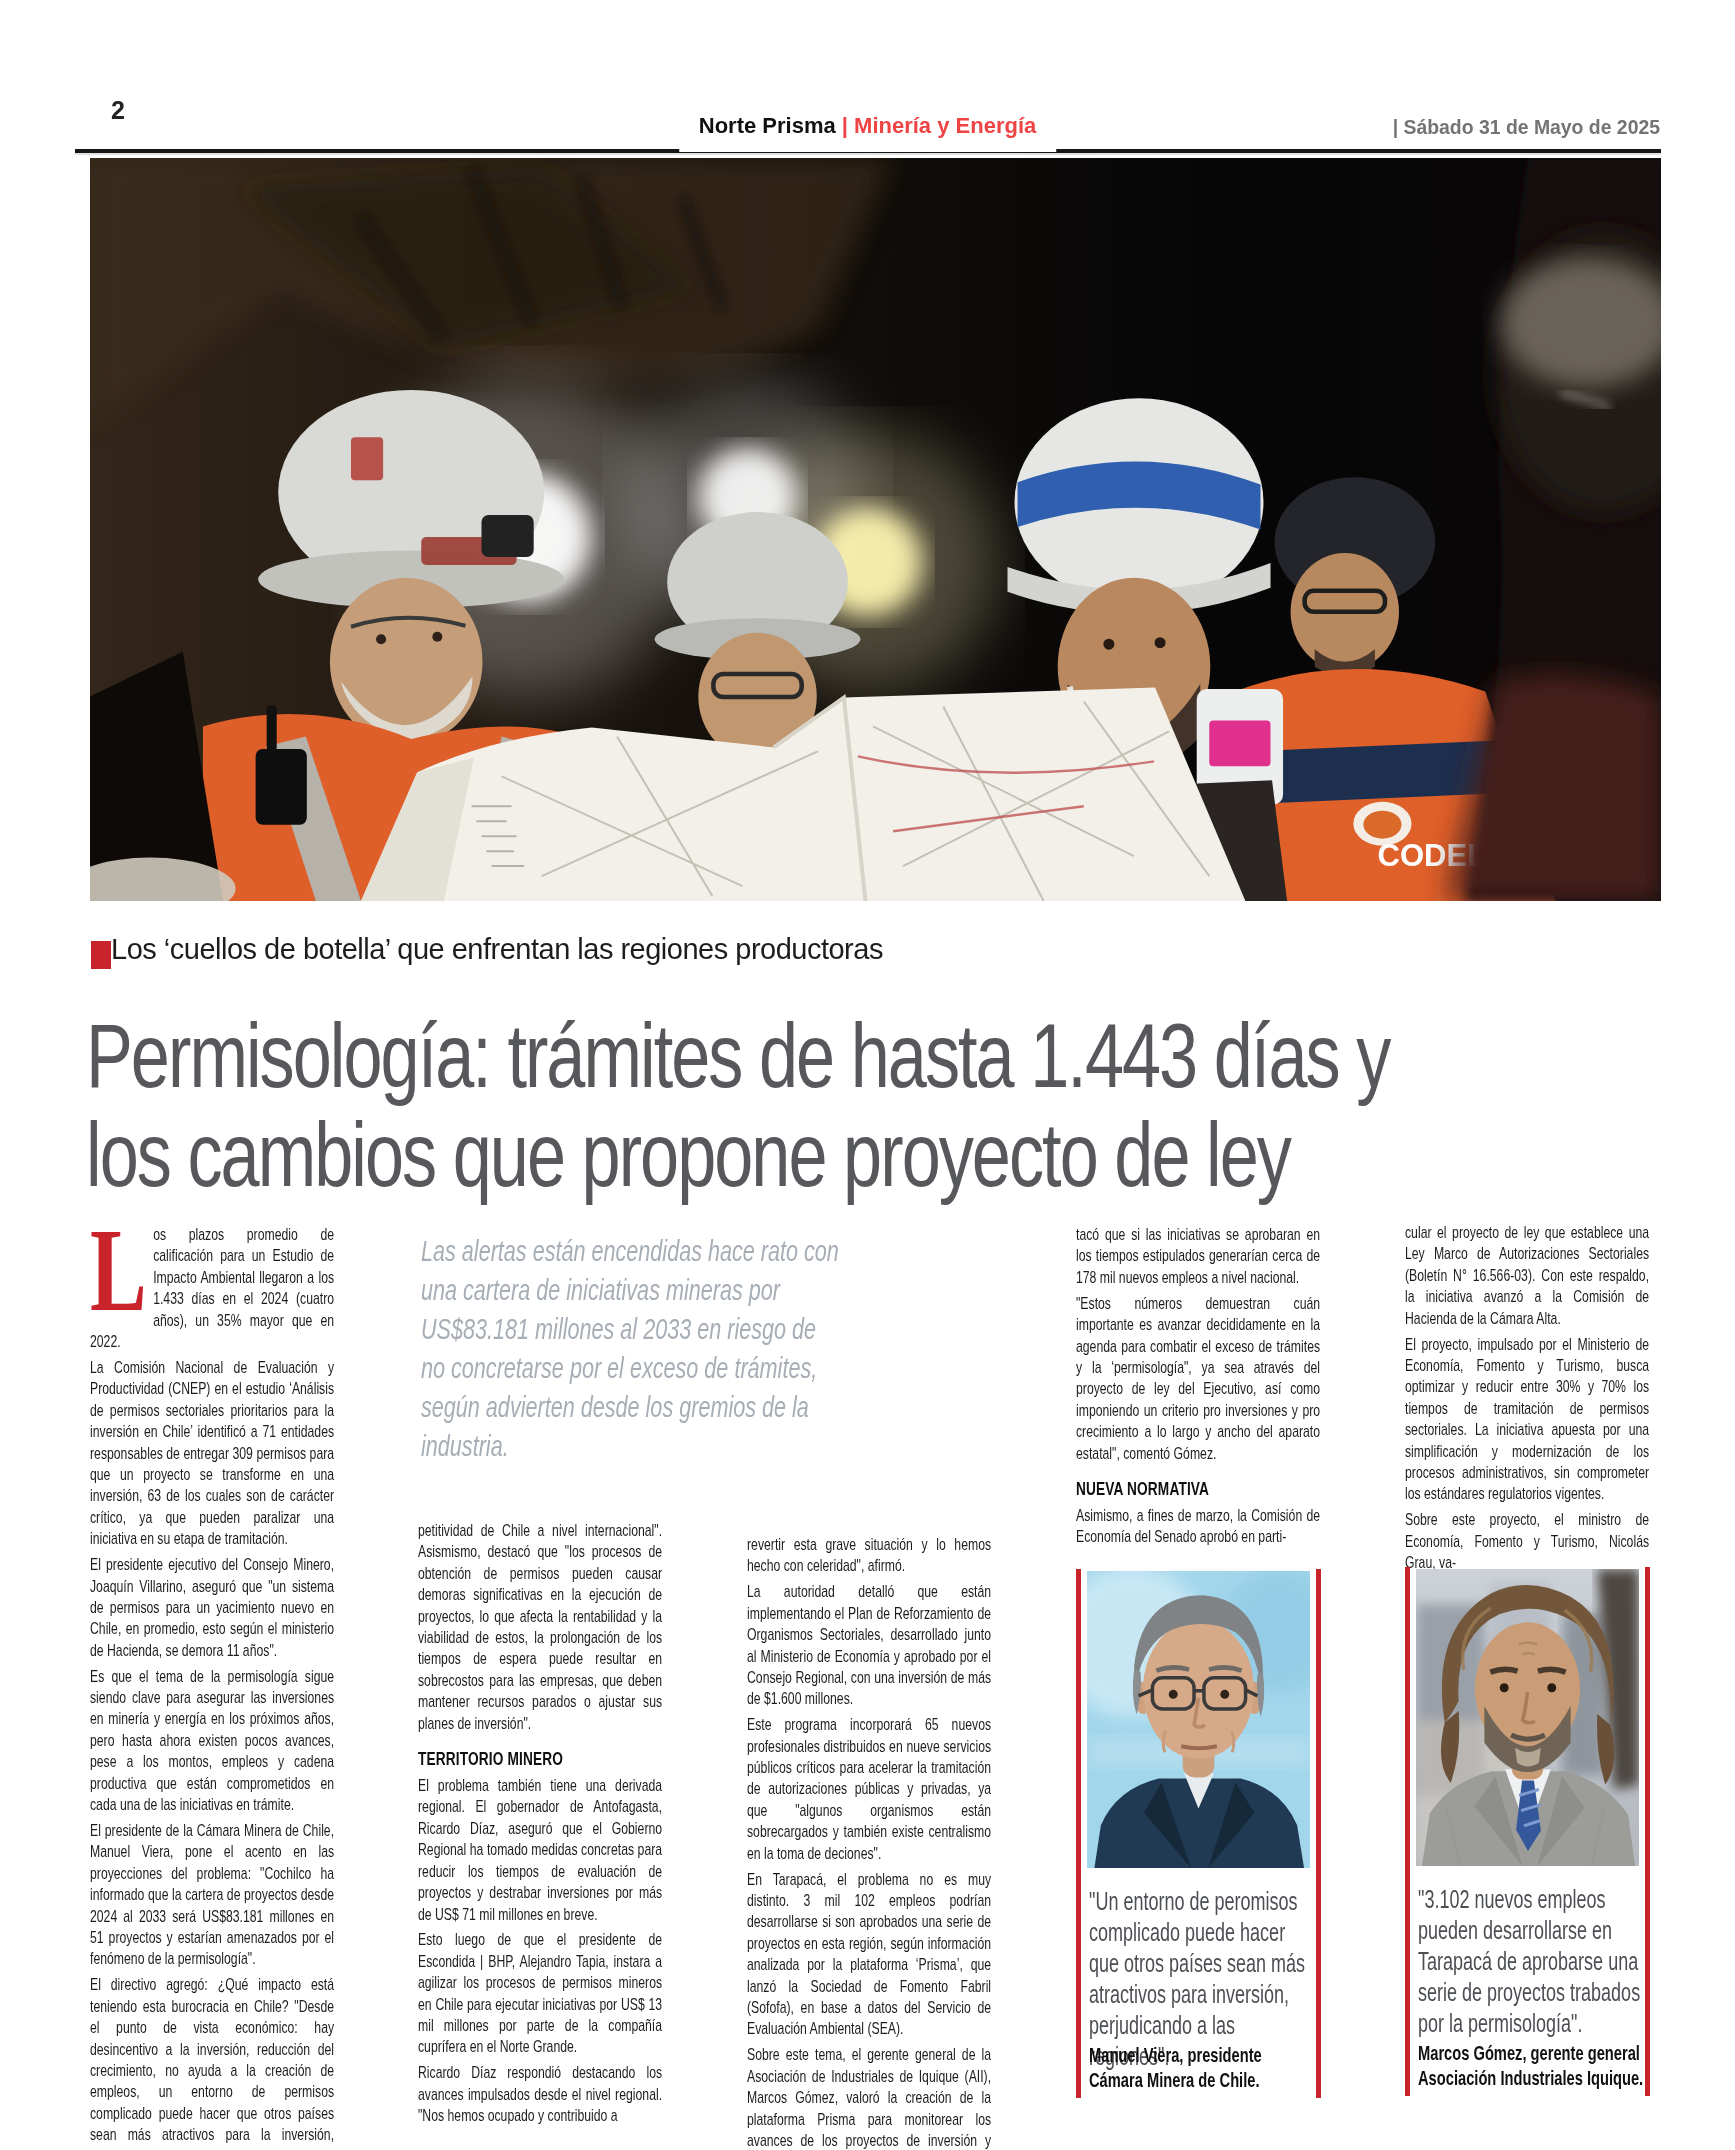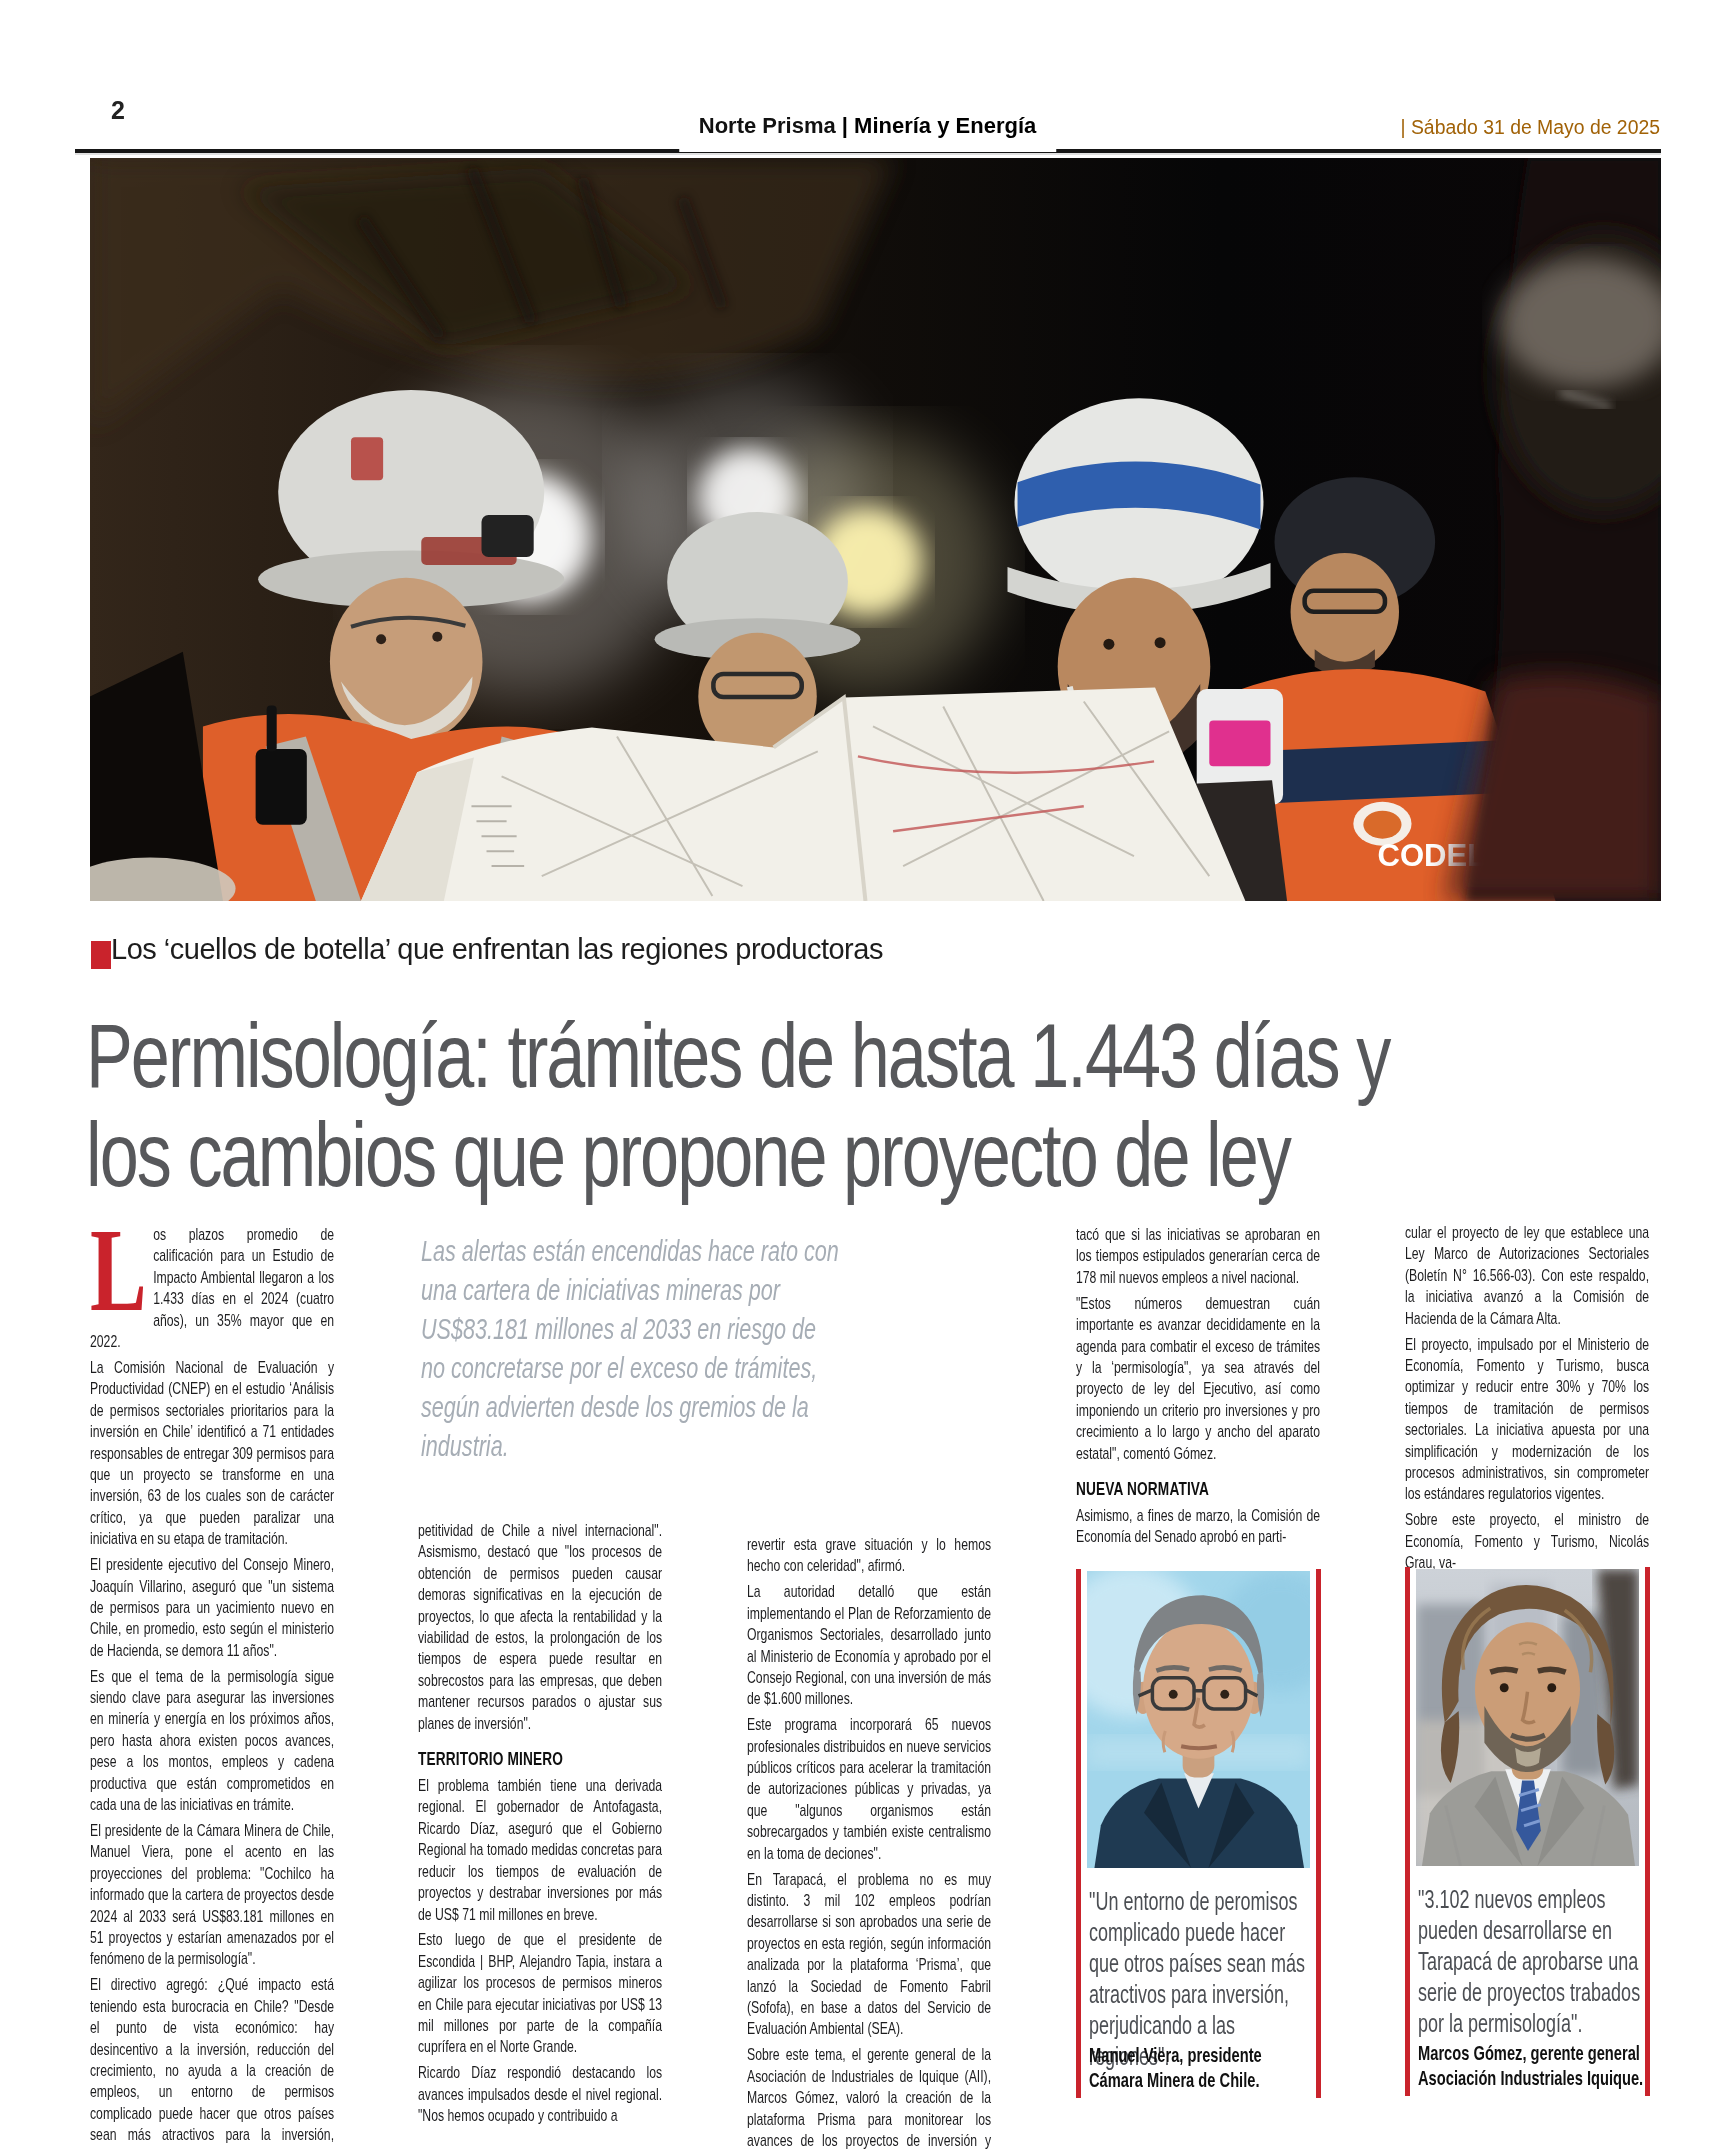--- a/index.html
+++ b/index.html
@@ -7,22 +7,22 @@
     width:1735px;height:2151px;position:relative;background:#ffffff;
     font-family:"Liberation Sans",sans-serif;color:#1d1d1f;overflow:hidden;
   }
   
   .page-number{position:absolute;left:111px;top:96px;font-size:25px;font-weight:bold;color:#222;}
   .header-rule{position:absolute;left:75px;top:149px;width:1586px;height:3.5px;background:#161616;box-shadow:0 2px 0 rgba(0,0,0,.12);}
   .section-title{
     position:absolute;left:50%;top:113px;transform:translateX(-50%);
     background:#fff;padding:0 20px 13px 20px;font-size:22px;font-weight:bold;white-space:nowrap;z-index:2;color:#111;
   }
-  .section-title .red{color:#000000;}
-  .edition-date{position:absolute;right:75px;top:116px;font-size:19.4px;color:#a16207;}
+  .section-title .red{color:#ef4444;}
+  .edition-date{position:absolute;right:75px;top:116px;font-size:19.4px;color:#737373;font-weight:bold;}
   
   .mine-photo{position:absolute;left:90px;top:158px;width:1571px;height:743px;background:#0a0808;}
   .mine-photo svg{display:block;width:100%;height:100%;}
   
   .kicker-square{position:absolute;left:91px;top:941px;width:20px;height:28px;background:#c9232c;}
   .kicker-text{position:absolute;left:111px;top:933px;font-size:29px;letter-spacing:-0.5px;color:#1d1d1d;white-space:nowrap;}
   
   .headline{position:absolute;left:86px;top:1007px;}
   .headline .hl-line{
     white-space:nowrap;font-size:90px;line-height:99px;color:#57585b;

